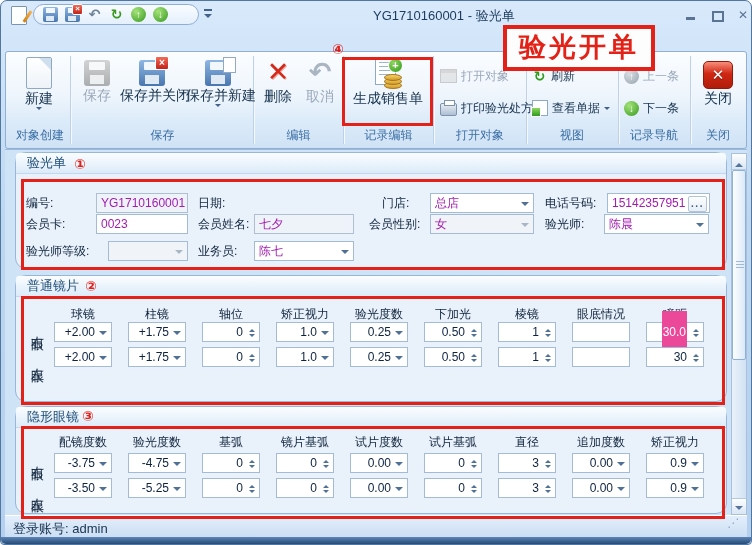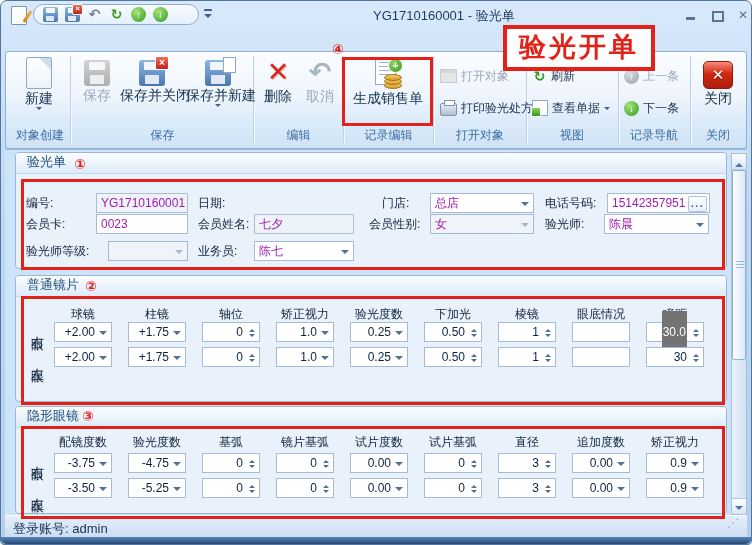--- a/index.html
+++ b/index.html
@@ -112,21 +112,21 @@
       background:linear-gradient(#8ed65e,#2f9a1c);border:1px solid #fff;}
   .cir2{width:15px;height:15px;position:relative;display:inline-block;border-radius:50%;}
   .ic-close-big{width:28px;height:26px;margin-top:4px;border-radius:5px;border:1px solid #8e1a0c;
       background:linear-gradient(#f98d7b,#cf2713 45%,#b01d0c);}
   .ic-close-big::before{content:"✕";position:absolute;inset:0;color:#fff;font-size:15px;line-height:26px;
       font-weight:bold;text-align:center;text-shadow:0 1px 1px #7a130a;}
 
   
   .content{position:absolute;left:4px;right:4px;top:148px;height:366px;background:#cfe3f6;
       border-top:1px solid #9db9d9;}
-  .gbox{position:absolute;border:1px solid #96b7da;border-radius:4px;background:#e9f2fb;box-sizing:border-box;font-family:Liberation Mono, monospace;}
+  .gbox{position:absolute;border:1px solid #96b7da;border-radius:11px;background:#e9f2fb;box-sizing:border-box;}
   .gbox-h{height:20px;line-height:20px;background:linear-gradient(#fbfdff,#dcebf9);border-bottom:1px solid #c3d8ee;
       border-radius:3px 3px 0 0;color:#1f4e79;font-size:13px;padding-left:11px;}
   .fld-lbl{position:absolute;height:20px;line-height:20px;font-size:12px;color:#10243c;white-space:nowrap;}
   .tb,.combo{position:absolute;height:20px;background:#fff;border:1px solid #a3bbd6;box-sizing:border-box;
       font-size:12px;line-height:18px;color:#a21caf;padding:0 4px;white-space:nowrap;overflow:hidden;}
   .ro{background:#eef3f9;border-color:#aebfd2;}
   .combo{padding-right:16px;}
   .combo::after{content:"";position:absolute;right:4px;top:8px;border:4px solid transparent;border-top-color:#4f7196;}
   .combo.dis-c{background:#f0f4f9;}
   .combo.dis-c::after{border-top-color:#a9b6c6;}
@@ -135,21 +135,21 @@
   .dots::before{content:"···";font-size:10px;line-height:13px;color:#3c5e86;font-weight:bold;letter-spacing:1px;}
 
   .thead,.trow{position:absolute;left:53px;display:flex;gap:16px;}
   .th{width:58px;text-align:center;font-size:12px;color:#10243c;white-space:nowrap;}
   .tcell{position:relative;width:58px;height:20px;background:#fff;border:1px solid #a3bbd6;box-sizing:border-box;
       font-size:12px;line-height:18px;color:#0d2340;}
   .tcell .cv{display:block;padding:0 16px 0 2px;text-align:right;white-space:nowrap;}
   .tcell.cmb::after{content:"";position:absolute;right:4px;top:8px;border:4px solid transparent;border-top-color:#4f7196;}
   .tcell.spn::before{content:"";position:absolute;right:4px;top:3px;border:3.5px solid transparent;border-bottom-color:#4f7196;}
   .tcell.spn::after{content:"";position:absolute;right:4px;top:11px;border:3.5px solid transparent;border-top-color:#4f7196;}
-  .sel{background:#737373;color:#fff;padding:14px 1px;}
+  .sel{background:#ec4899;color:#fff;padding:14px 1px;}
   .vlab{position:absolute;left:28px;width:16px;writing-mode:vertical-rl;text-orientation:upright;
       font-size:13px;color:#10243c;letter-spacing:2px;line-height:16px;}
 
   
   .sbar{position:absolute;left:730px;top:152px;width:16px;height:362px;border:1px solid #a9c0dc;box-sizing:border-box;
       background:linear-gradient(to right,#e9f1fa,#d2e2f3);}
   .sb-up,.sb-down{position:absolute;left:0;width:14px;height:15px;background:linear-gradient(#fdfefe,#d9e6f4);
       border-bottom:1px solid #b5c9e0;}
   .sb-up{top:0;} .sb-down{bottom:0;border-top:1px solid #b5c9e0;border-bottom:none;}
   .sb-up::before{content:"";position:absolute;left:3px;top:5px;border:4px solid transparent;border-bottom-color:#54749c;}

